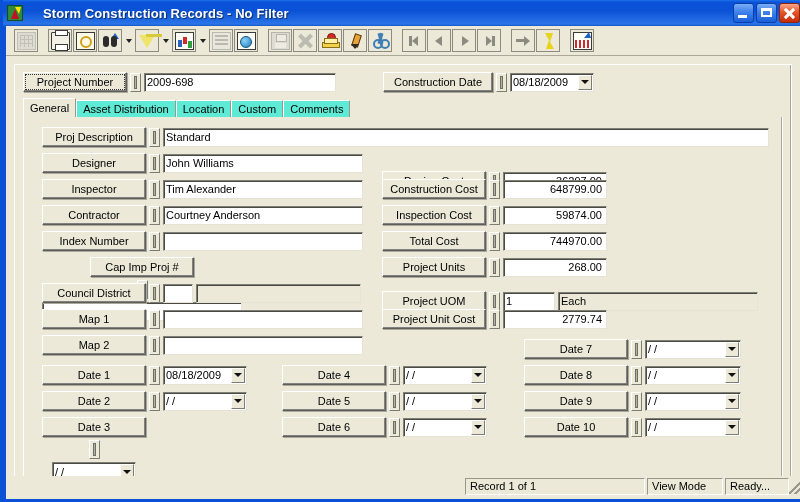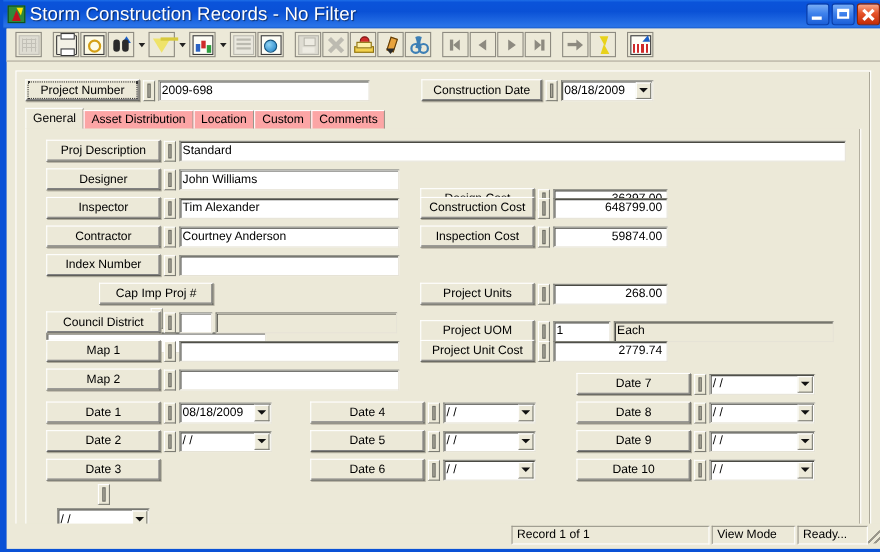--- a/index.html
+++ b/index.html
@@ -32,23 +32,23 @@
     position:absolute;right:1px;top:1px;width:0;height:0;
     border-left:4px solid transparent;border-right:2px solid transparent;
     border-top:7px solid #ffe400;
   }
   .tb-icon .cone{
     position:absolute;left:3px;bottom:1px;width:0;height:0;
     border-left:4px solid transparent;border-right:4px solid transparent;
     border-bottom:10px solid #c1121f;
   }
   .tb-title{
-    color:#ffffff;font-weight:normal;font-size:17px;
+    color:#ffffff;font-weight:bold;font-size:13px;
     text-shadow:1px 1px 1px rgba(0,0,0,.55);
-    white-space:nowrap;letter-spacing:.1px;
+    white-space:nowrap;letter-spacing:.1px;margin-left:16px;
   }
   .tb-btns{margin-left:auto;display:flex;gap:2px;padding-right:3px;}
   .tb-btn{
     width:21px;height:20px;border:1px solid #0a3ea8;border-radius:3px;
     background:linear-gradient(180deg,#7aaef5 0%,#3f82ec 45%,#1b5fd8 100%);
     position:relative;box-sizing:border-box;
   }
   .tb-btn.close{
     background:linear-gradient(180deg,#f8a88a 0%,#e6542a 45%,#c32c06 100%);
     border-color:#8f2403;
@@ -199,21 +199,21 @@
     box-sizing:border-box;display:flex;align-items:center;justify-content:center;
   }
   .combo .arw::after{
     content:"";width:0;height:0;border-left:4px solid transparent;
     border-right:4px solid transparent;border-top:4px solid #111;
   }
   
   .tabs{position:absolute;left:8px;top:33px;width:760px;height:19px;display:flex;align-items:flex-end;}
   .tab{
     height:17px;padding:0 6px;display:flex;align-items:center;
-    font-size:11px;color:#000;background:#fca5a5;
+    font-size:11px;color:#000;background:#5eead4;
     border:1px solid #fff;border-bottom:none;
     border-right-color:#9a978b;
     box-sizing:border-box;white-space:nowrap;
   }
   .tab.active{height:19px;font-weight:normal;background:#ece9d8;border-top-color:#fff;}
   .tabbody{
     position:absolute;left:8px;top:52px;width:760px;height:367px;
     background:#ece9d8;border:1px solid #fff;border-top:none;
     box-shadow:inset -1px -1px 0 #aca899;box-sizing:border-box;
   }
@@ -426,20 +426,25 @@
         <div class="row" style="left:358px;top:62px;">
           <div class="fbtn" style="width:104px;">Construction Cost</div>
           <div class="pin"></div>
           <div class="inp num" style="width:104px;">648799.00</div>
         </div>
         <div class="row" style="left:358px;top:88px;">
           <div class="fbtn" style="width:104px;">Inspection Cost</div>
           <div class="pin"></div>
           <div class="inp num" style="width:104px;">59874.00</div>
         </div>
+        <div class="row" style="left:358px;top:114px;">
+          <div class="fbtn" style="width:104px;">Total Cost</div>
+          <div class="pin"></div>
+          <div class="inp num" style="width:104px;">744970.00</div>
+        </div>
         <div class="row" style="left:358px;top:140px;">
           <div class="fbtn" style="width:104px;">Project Units</div>
           <div class="pin"></div>
           <div class="inp num" style="width:104px;">268.00</div>
         </div>
         <div class="row" style="left:358px;top:174px;">
           <div class="fbtn" style="width:104px;">Project UOM</div>
           <div class="pin"></div>
           <div class="inp" style="width:52px;">1</div>
           <div class="inp gray" style="width:200px;">Each</div>

